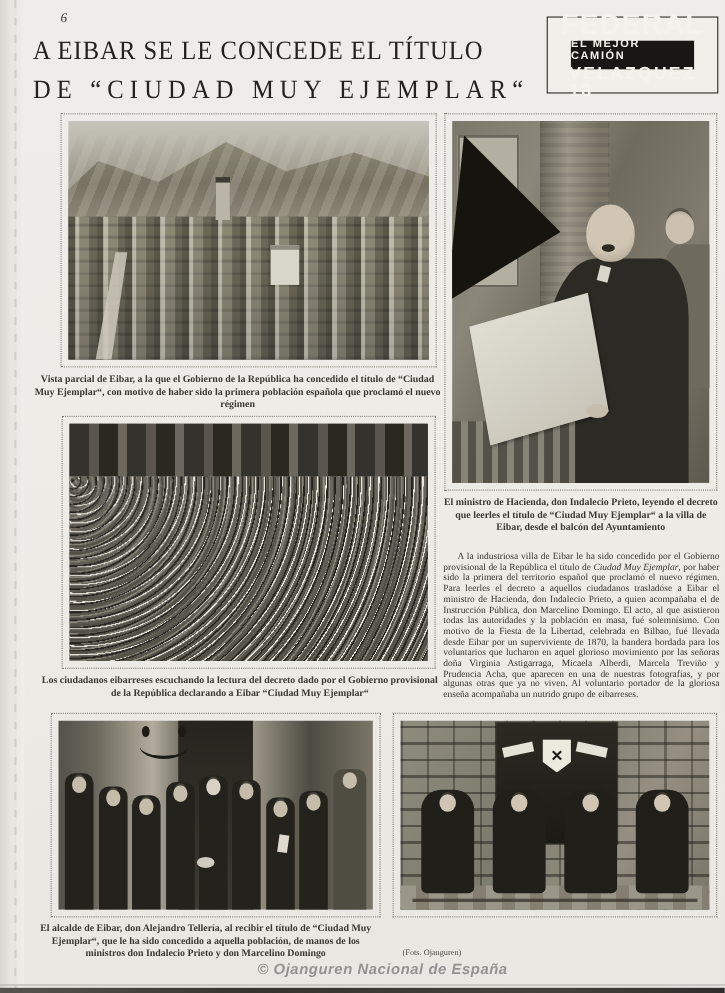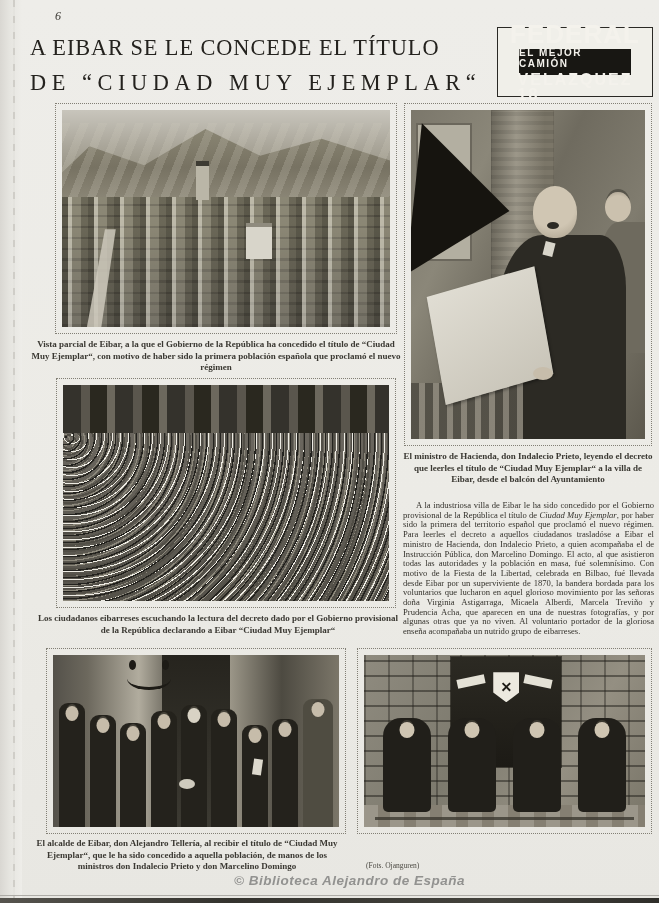--- a/index.html
+++ b/index.html
@@ -19,21 +19,21 @@
   
   .pagenum{position:absolute;left:55px;top:9px;font-size:12px;font-style:italic;color:#3a3833;}
   .masthead{position:absolute;left:0;top:8px;width:600px;text-align:center;
     font-size:12px;font-weight:700;font-style:italic;letter-spacing:1px;color:#34322d;}
   
   .headline{position:absolute;left:30px;top:30px;width:470px;}
   .hl{font-size:24px;color:#24221e;white-space:nowrap;transform-origin:0 50%;line-height:35px;}
   .hl1{letter-spacing:1px;transform:scaleX(.93);}
   .hl2{letter-spacing:6px;transform:scaleX(.93);}
   
-  .ad{position:absolute;left:497px;top:27px;width:156px;height:70px;
+  .ad{position:absolute;left:497px;top:15px;width:156px;height:70px;
     border:1px solid #2a2925;background:#f0efe9;padding:21px;box-sizing:border-box;}
   .ad-inner{width:100%;height:100%;background:#181713;color:#f4f2ec;
     display:flex;flex-direction:column;align-items:center;justify-content:center;
     font-family:"Liberation Sans",sans-serif;font-weight:900;}
   .ad-brand{font-size:26px;line-height:24px;letter-spacing:1px;}
   .ad-tagline{font-size:10px;letter-spacing:1.5px;margin-top:1px;}
   .ad-rule{width:86%;height:2px;background:#f4f2ec;margin:2px 0 1px 0;}
   .ad-address{font-size:16px;line-height:15px;letter-spacing:2px;}
   
   .fig{position:absolute;border:1px dotted #827f75;padding:6px;box-sizing:border-box;}
@@ -258,17 +258,17 @@
       <div class="ladies-row">
         <div class="lady"></div>
         <div class="lady"></div>
         <div class="lady"></div>
         <div class="lady"></div>
       </div>
       <div class="abs bench"></div>
     </div>
   </div>
 
-  <div class="watermark">© Biblioteca Alejandro de España</div>
+  <div class="watermark">© Ojanguren Nacional de España</div>
   <div class="bottom-rule"></div>
   <div class="bottom-strip"></div>
 
 </div>
 
 </body></html>

